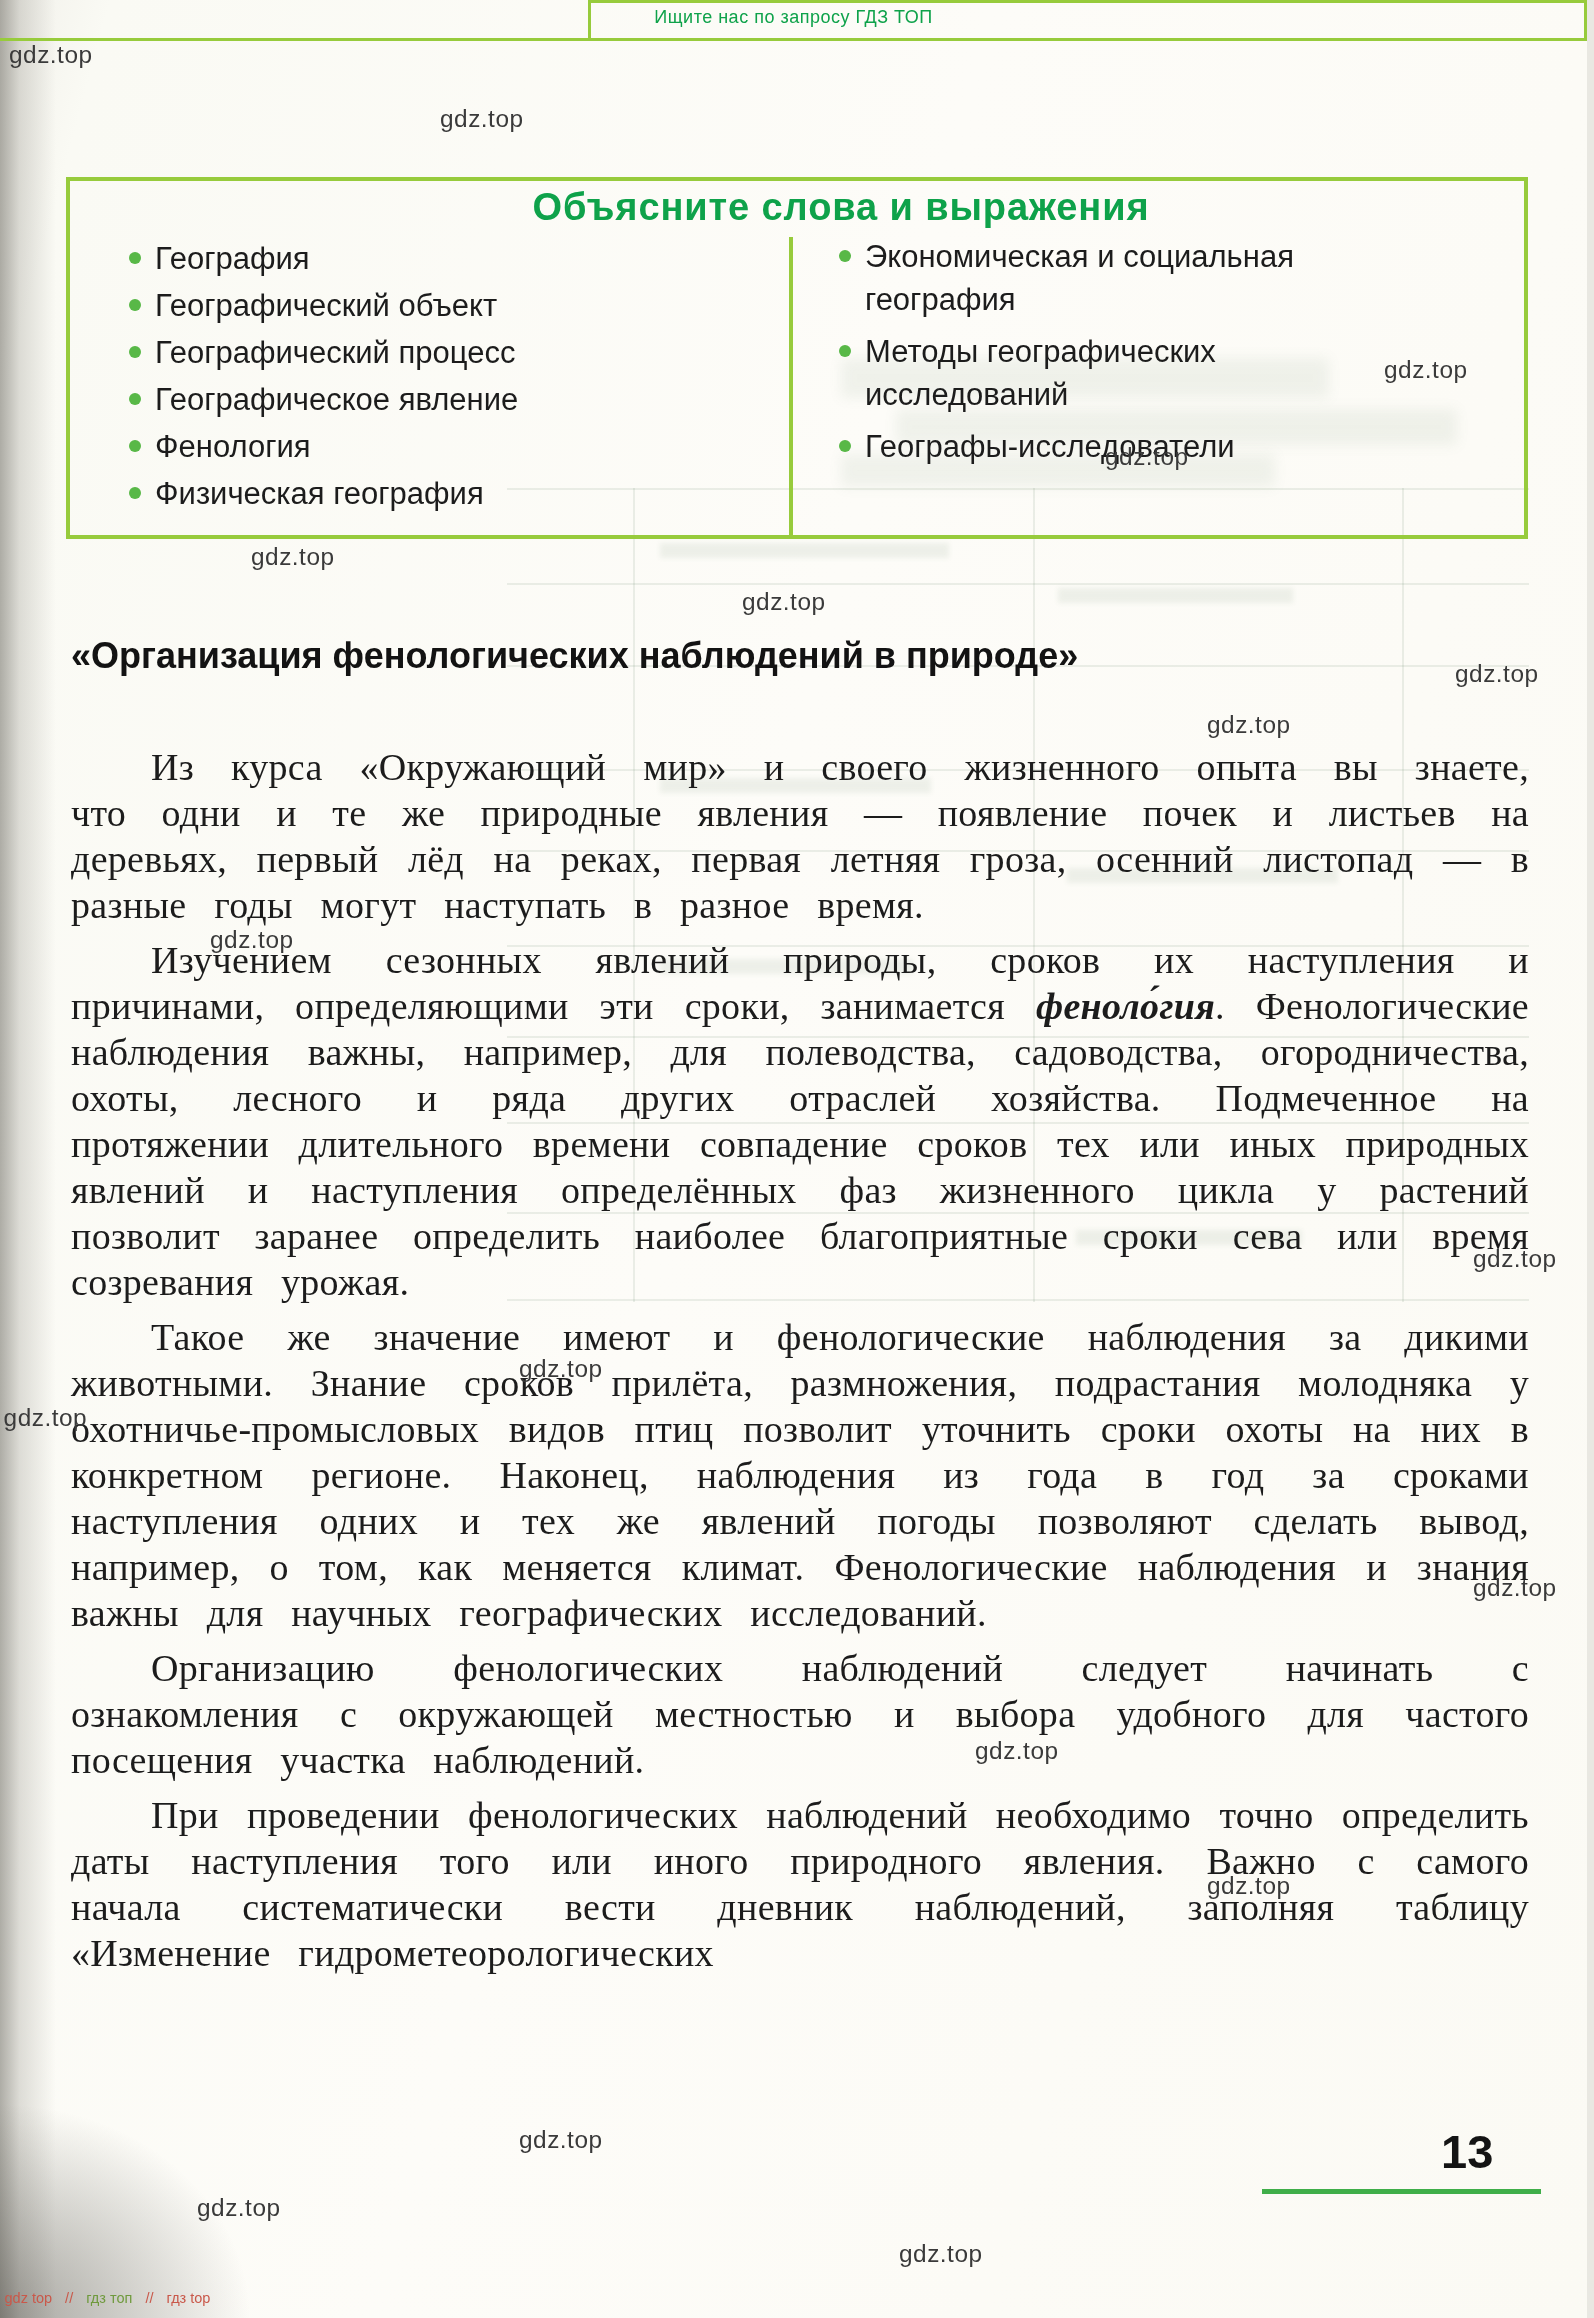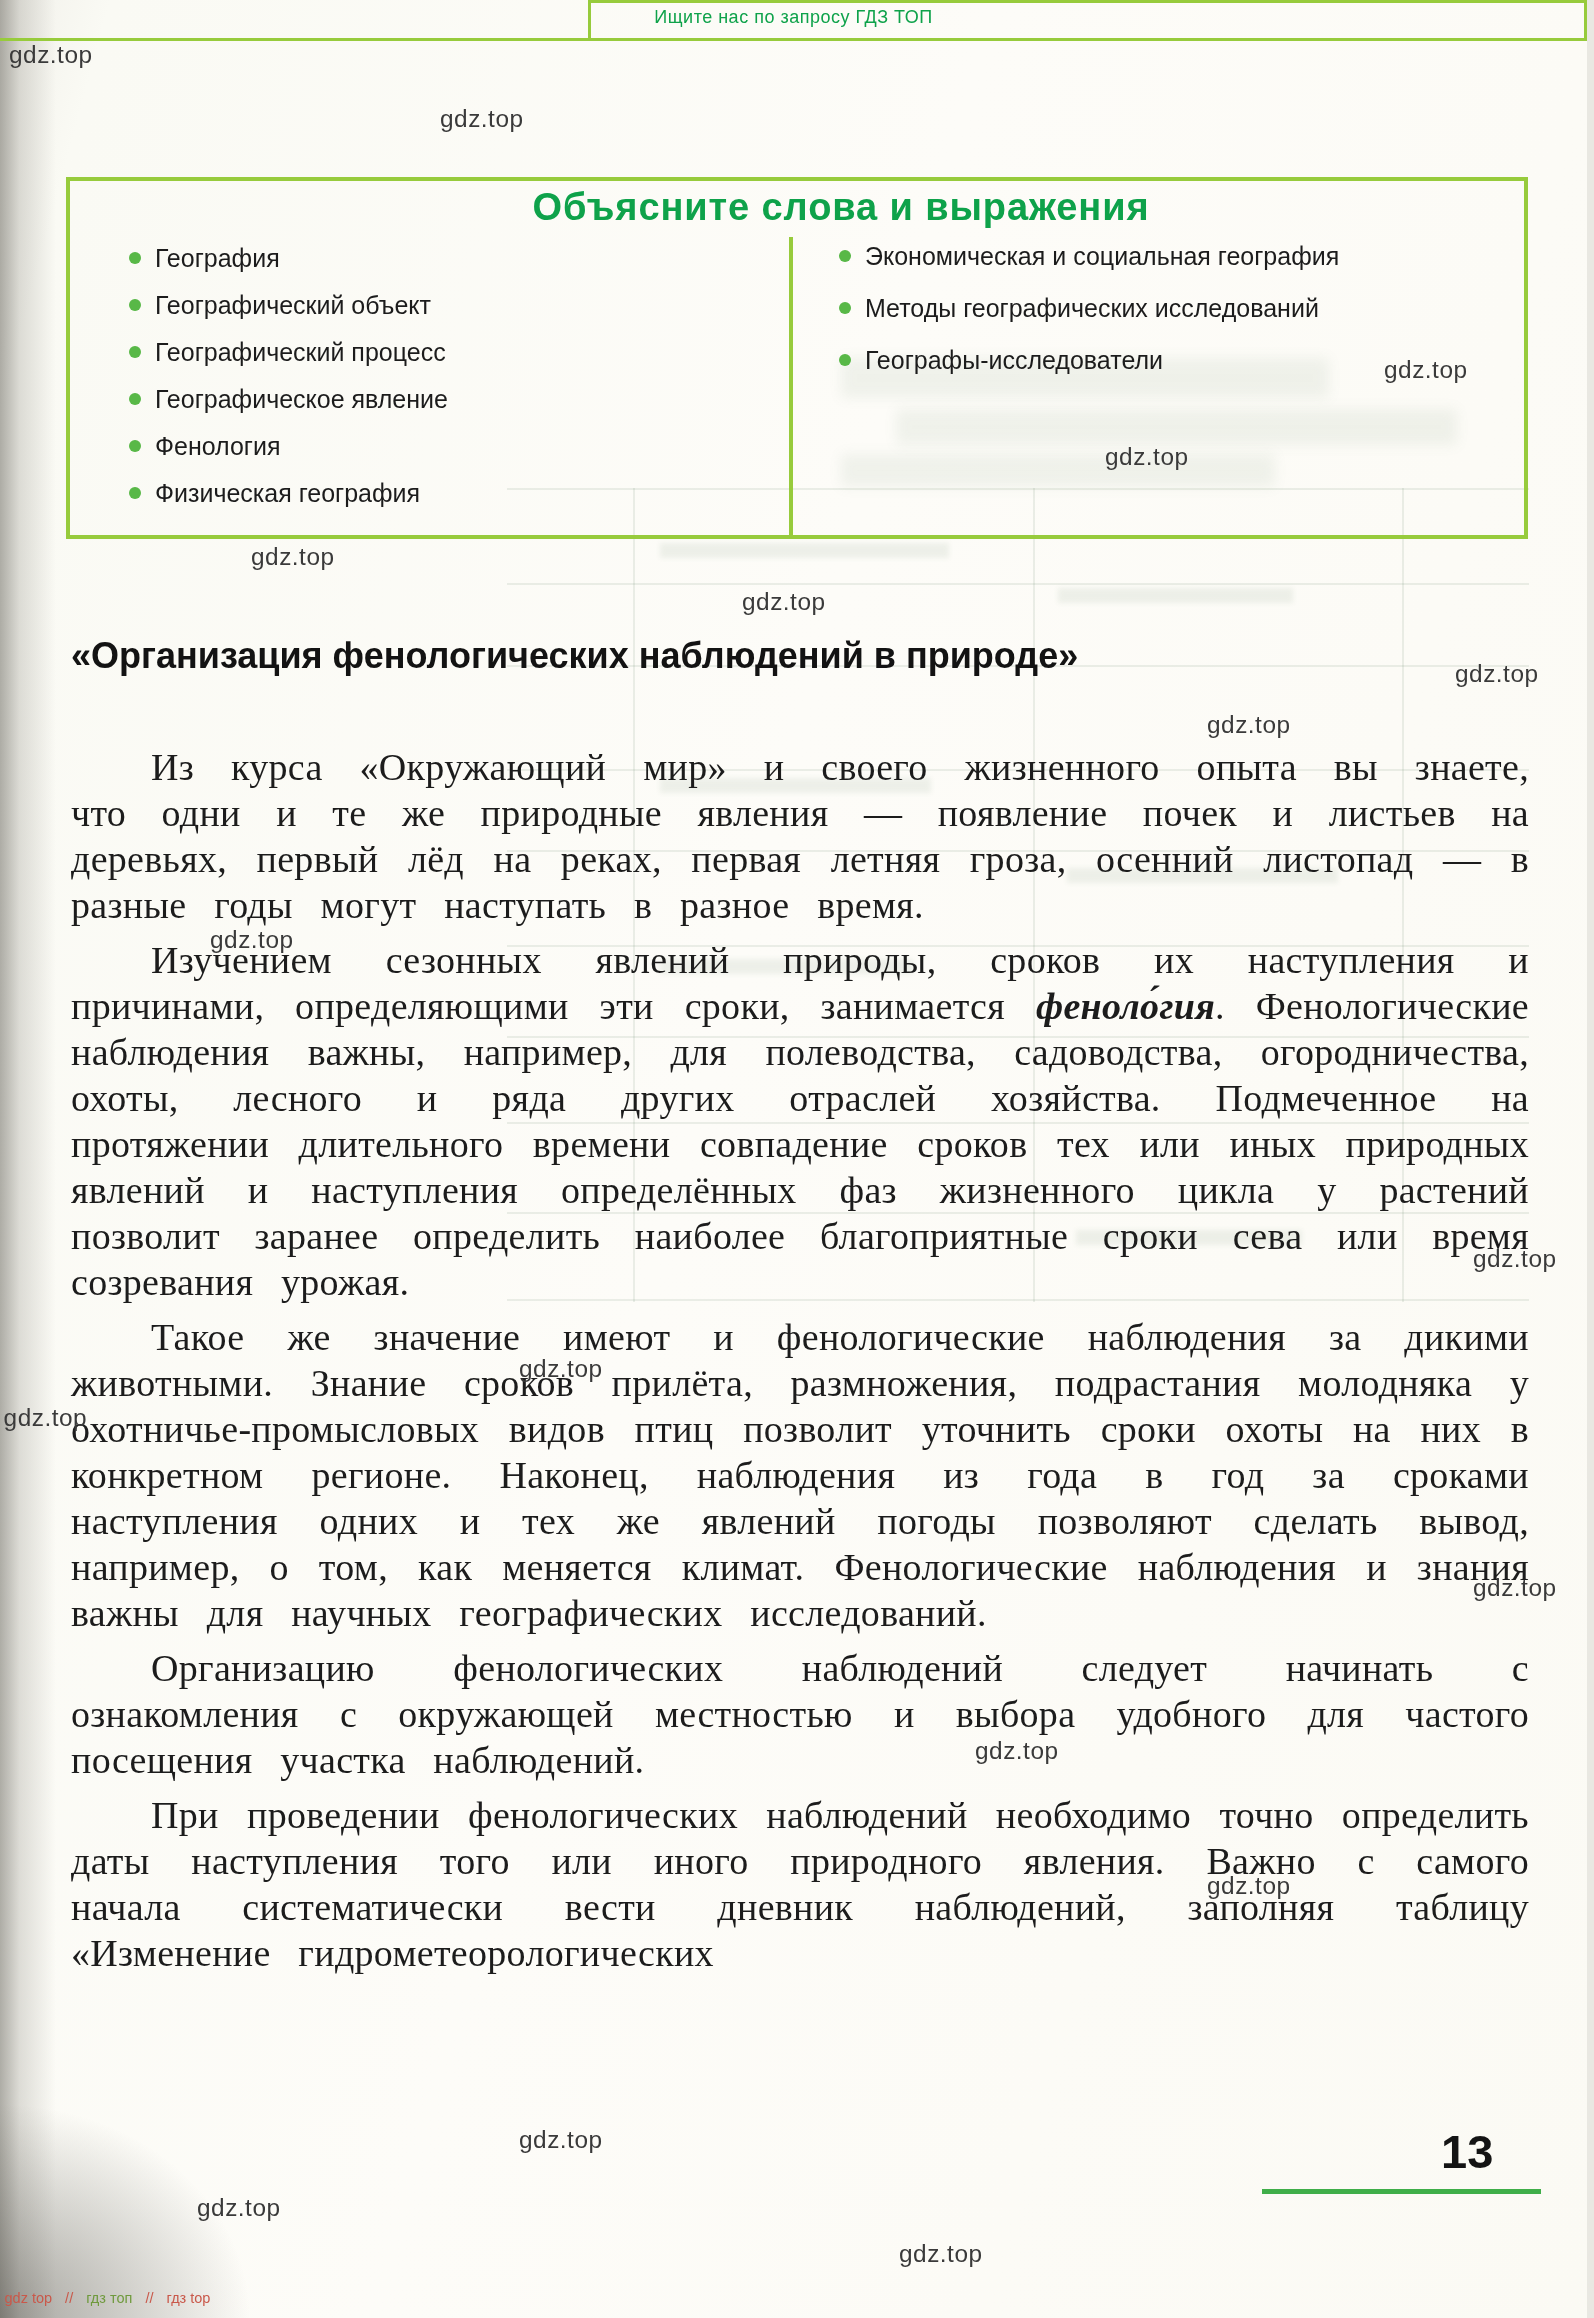--- a/index.html
+++ b/index.html
@@ -55,21 +55,21 @@
   }
   .vocab-title {
     position: absolute; top: 5.4px; left: 0; width: 100%; text-align: center;
     font: bold 38px "Liberation Sans", sans-serif; color: var(--heading-green, #0ea24a); letter-spacing: 0.9px; margin-left: 44px;
   }
   .vocab-divider { position: absolute; left: 719px; top: 56px; bottom: 0; width: 3.6px; background: var(--box-border-green, #97cb3c); }
   .vocab-list { position: absolute; margin: 0; padding: 0; list-style: none; font-family: "Liberation Sans", sans-serif; }
   .vocab-left  { left: 54px;  top: 54px; width: 633px; }
   .vocab-right { left: 764px; top: 54px; width: 561px; }
   .vocab-list li {
-    position: relative; padding-left: 31px; font-size: 25px; line-height: 47px; color: var(--text-black, #1c1c1c);
+    position: relative; padding-left: 31px; font-size: 31px; line-height: 47px; color: var(--text-black, #1c1c1c);
   }
   .vocab-right li { line-height: 43px; margin-bottom: 9px; }
   .vocab-list li::before {
     content: ""; position: absolute; left: 5.4px; top: 17px; width: 11.8px; height: 11.8px;
     border-radius: 50%; background: var(--bullet-green, #58b847);
   }
   .vocab-right li::before { top: 15.4px; }
 
   
   .practical-heading {

